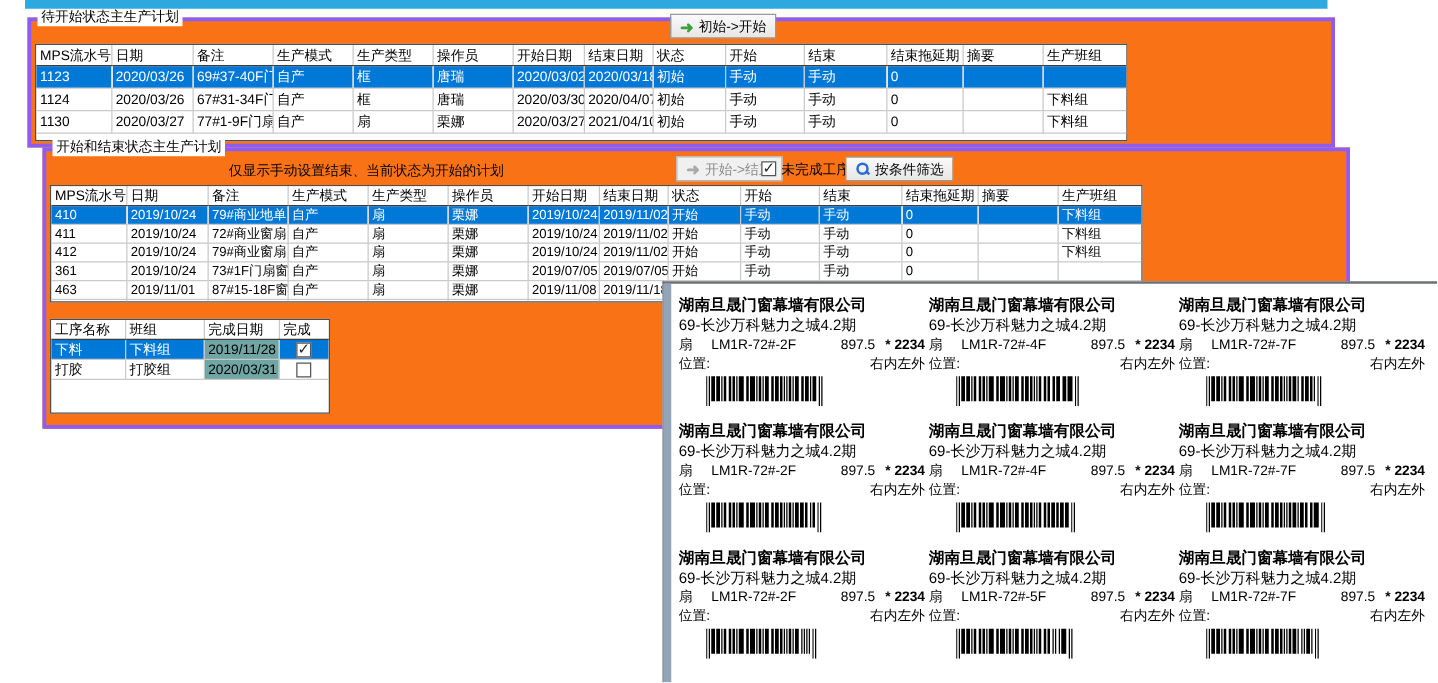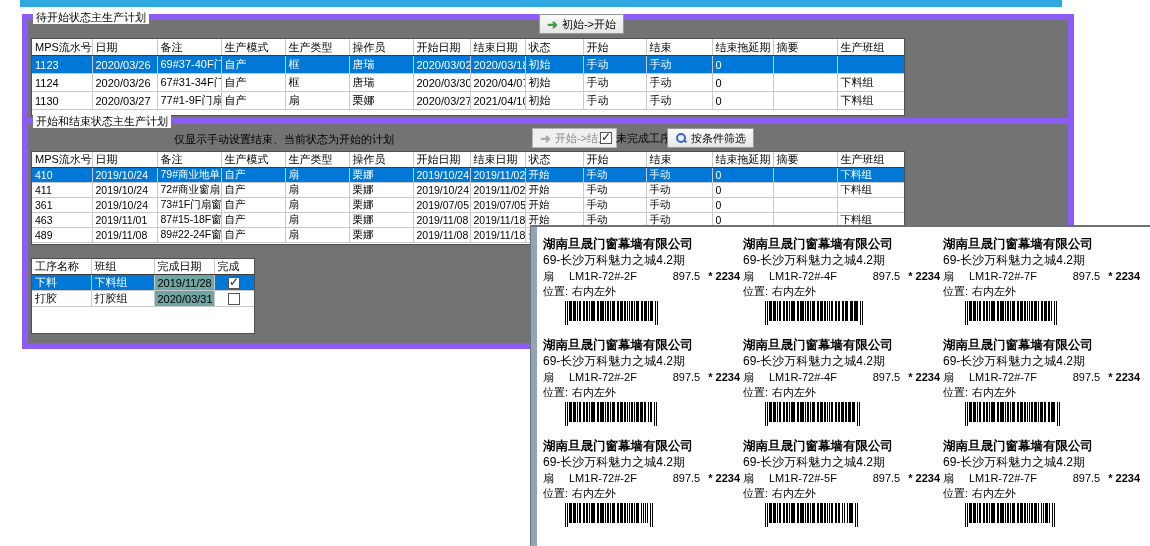--- a/index.html
+++ b/index.html
@@ -3,21 +3,21 @@
 <meta charset="utf-8">
 <style>
   html,body{margin:0;padding:0;background:#fff;}
   body{font-family:"Liberation Sans",sans-serif;font-size:11px;color:#000;}
   .canvas{position:relative;width:1150px;height:546px;overflow:hidden;background:#fff;}
 
   
   .topstrip{position:absolute;left:20px;top:0;width:1042px;height:7px;}
 
   
-  .group{position:absolute;border:6px solid #8b5cf6;background:#737373;}
+  .group{position:absolute;border:3px solid #8b5cf6;background:#f97316;}
   .group-label{position:absolute;top:-9px;left:5px;background:#fff;padding:0 3px;line-height:13px;}
 
   .note{position:absolute;white-space:nowrap;}
 
   
   .btn{position:absolute;display:flex;align-items:center;gap:4px;height:20px;
        padding:0 7px;background:linear-gradient(#fafafa,#e6e6e6);
        border:1px solid #999;font-size:11px;cursor:default;box-sizing:border-box;
        font-family:"Liberation Sans",sans-serif;}
   .arrow{font-weight:bold;font-size:13px;line-height:13px;}
@@ -60,21 +60,21 @@
   .labelgrid{position:absolute;left:12px;top:10px;display:grid;
              grid-template-columns:repeat(3,197px);grid-auto-rows:88px;column-gap:3px;row-gap:13px;}
   .label{position:relative;overflow:hidden;}
   .lab-company{font-weight:bold;font-size:12.5px;line-height:15px;}
   .lab-project{font-size:12px;line-height:16px;}
   .lab-line3{display:flex;font-size:11px;line-height:16px;}
   .lab-type{width:26px;}
   .lab-model{width:100px;}
   .lab-size{margin-left:auto;}
   .lab-qty{margin-left:8px;font-weight:bold;}
-  .lab-loc{font-size:11px;line-height:15px;display:flex;gap:4px;}
+  .lab-loc{font-size:11px;line-height:15px;display:flex;gap:4px;justify-content:space-between;}
   .barcode{margin-left:22px;margin-top:2px;width:130px;}
   .bars{display:flex;align-items:flex-start;height:24px;}
   .bars i{display:inline-block;background:#000;height:20px;}
   .bars i.guard{width:1px;height:24px;}
   .bars i.sp{width:1px;background:#fff;height:24px;}
 </style>
 </head>
 <body>
 
 <div class="canvas">
@@ -175,21 +175,21 @@
               <td>手动</td>
               <td>0</td>
               <td></td>
               <td>下料组</td>
             </tr>
           </tbody>
       </table>
     </div>
   </div>
 
-  <div class="group" style="left:22px;top:118px;width:1040px;height:219px;">
+  <div class="group" style="left:34px;top:118px;width:1040px;height:219px;">
     <span class="group-label">开始和结束状态主生产计划</span>
     <div class="note" style="left:146px;top:8px;">仅显示手动设置结束、当前状态为开始的计划</div>
 
     <button class="btn disabled" style="left:504px;top:4px;">
       <span class="arrow gray">➜</span>
       <span>开始-&gt;结束</span>
     </button>
     <span class="chkwrap" style="left:572px;top:4px;">
       <span class="cb checked"></span>
       <span>未完成工序</span>
@@ -265,20 +265,36 @@
               <td>2019/10/24</td>
               <td>2019/11/02</td>
               <td>开始</td>
               <td>手动</td>
               <td>手动</td>
               <td>0</td>
               <td></td>
               <td>下料组</td>
             </tr>
 
+            <tr>
+              <td>412</td>
+              <td>2019/10/24</td>
+              <td>79#商业窗扇</td>
+              <td>自产</td>
+              <td>扇</td>
+              <td>栗娜</td>
+              <td>2019/10/24</td>
+              <td>2019/11/02</td>
+              <td>开始</td>
+              <td>手动</td>
+              <td>手动</td>
+              <td>0</td>
+              <td></td>
+              <td>下料组</td>
+            </tr>
 
             <tr>
               <td>361</td>
               <td>2019/10/24</td>
               <td>73#1F门扇窗扇</td>
               <td>自产</td>
               <td>扇</td>
               <td>栗娜</td>
               <td>2019/07/05</td>
               <td>2019/07/05</td>

